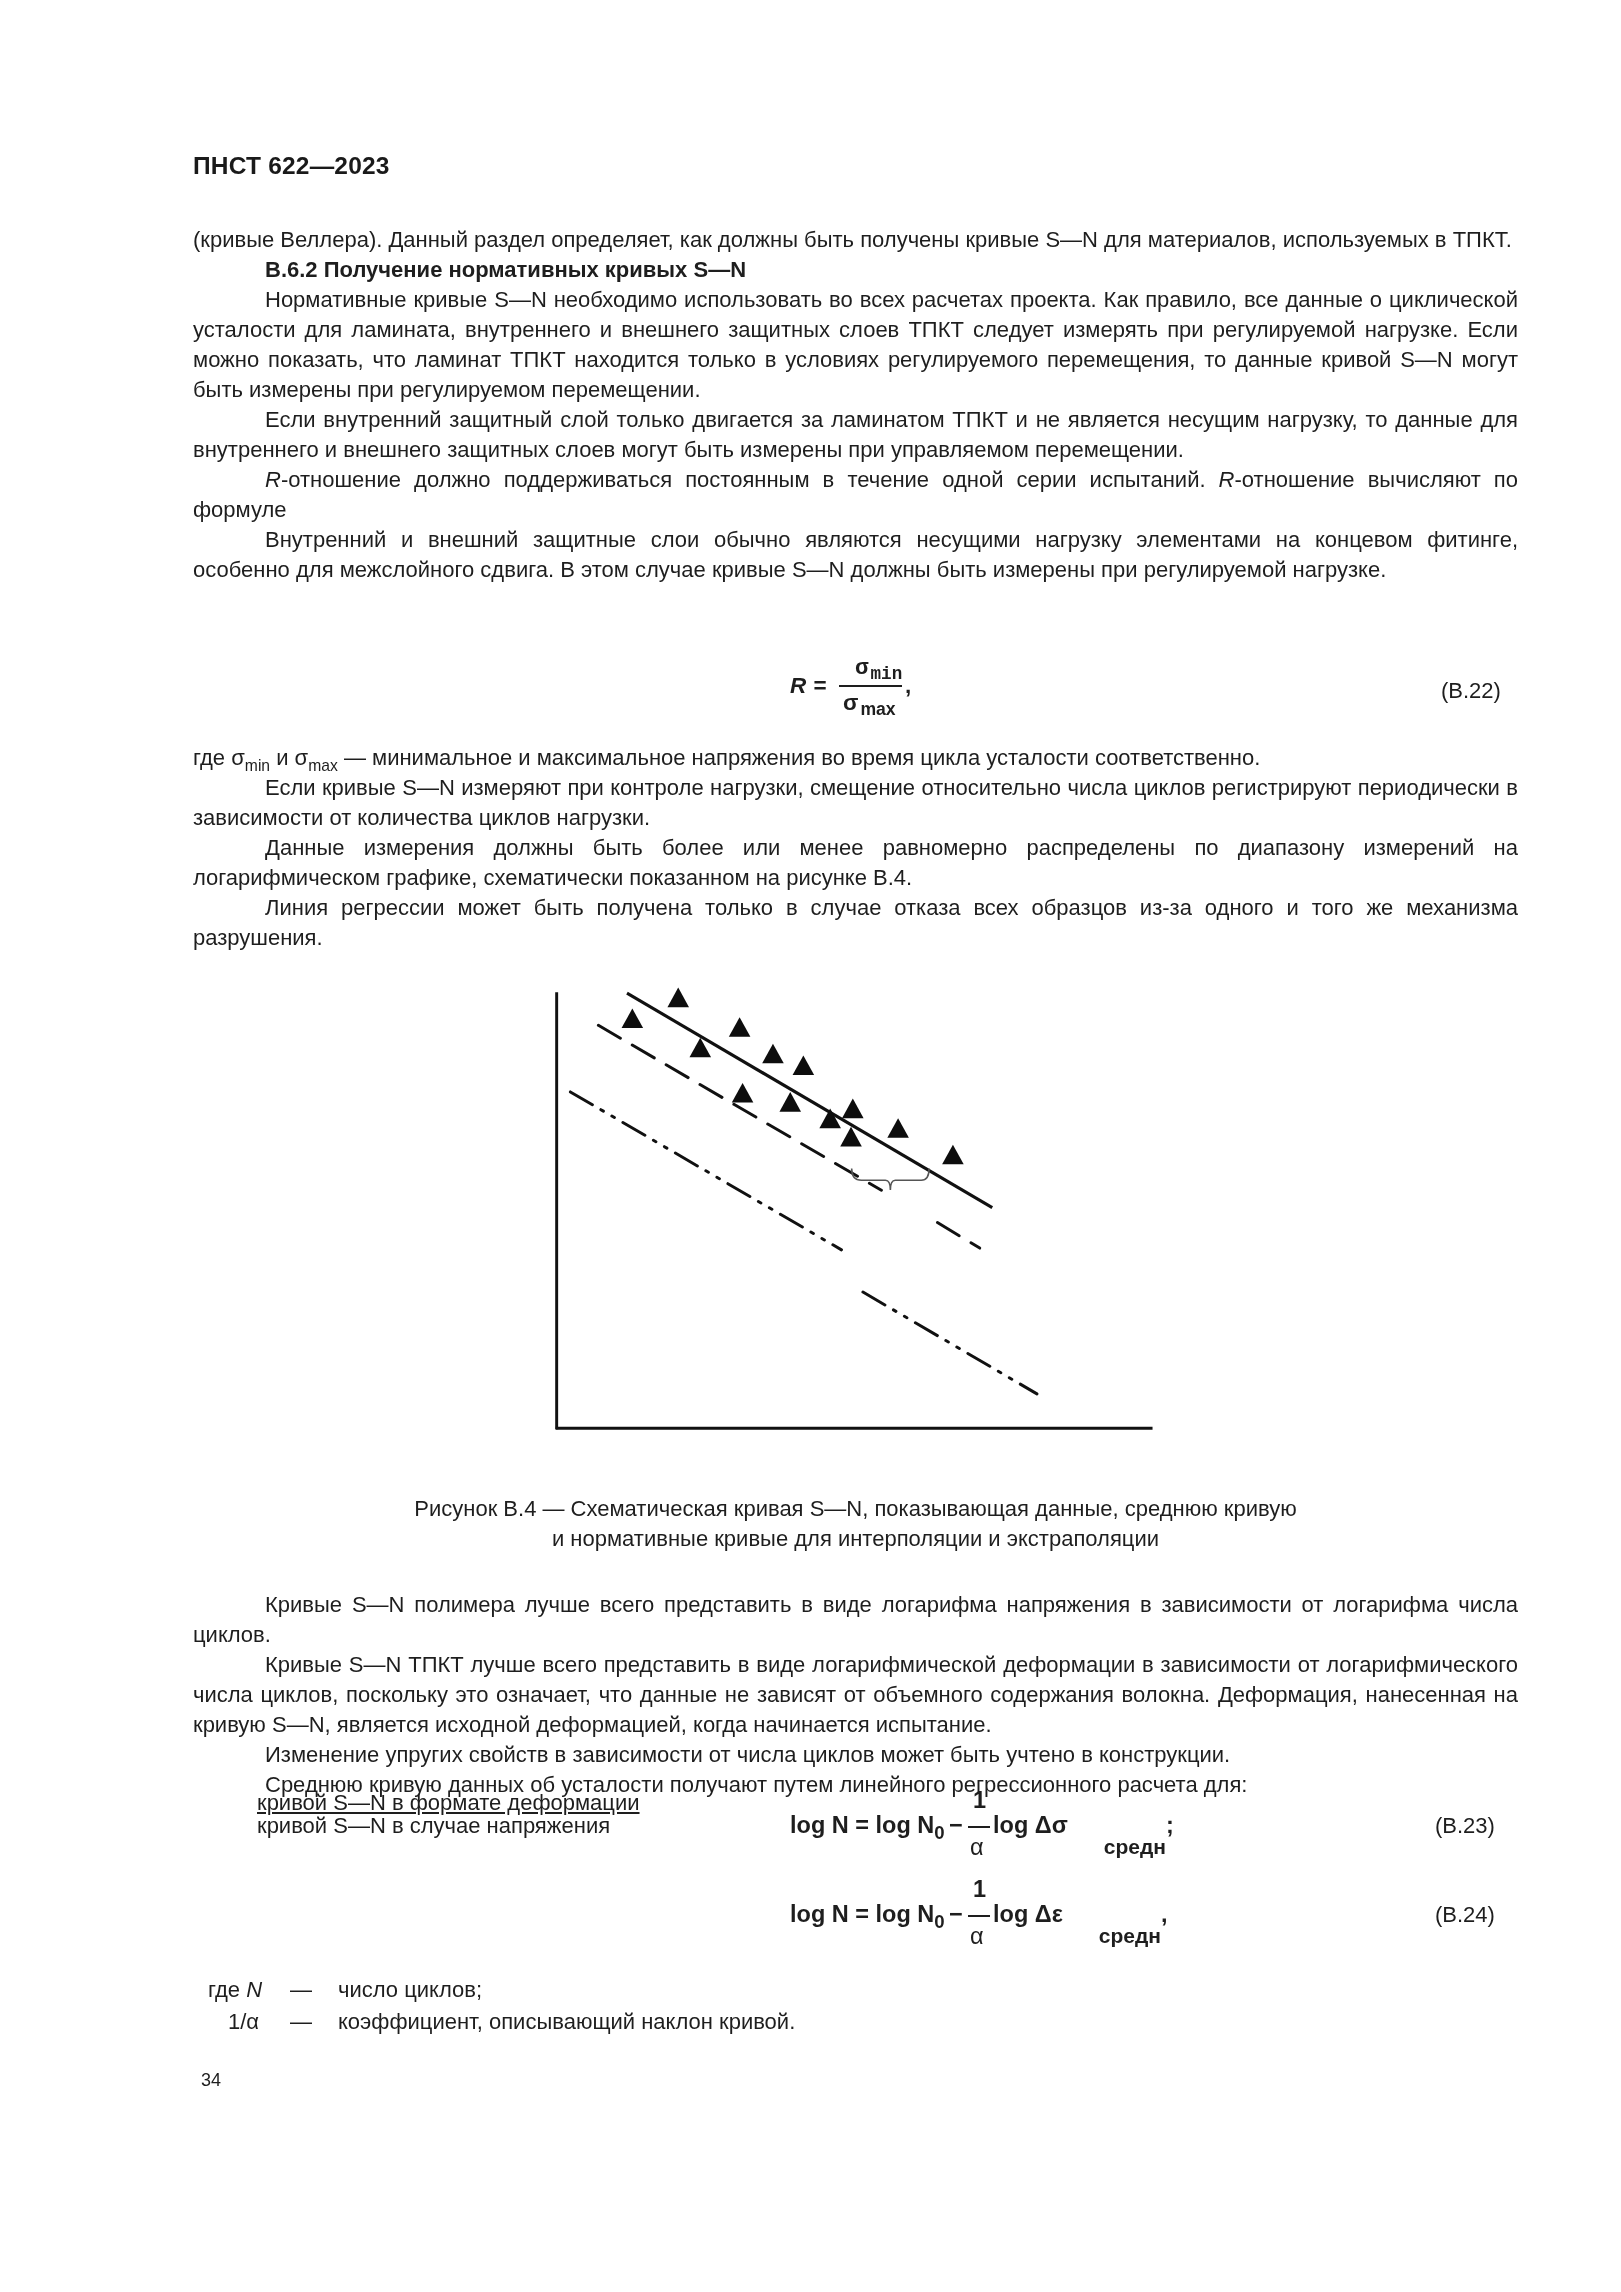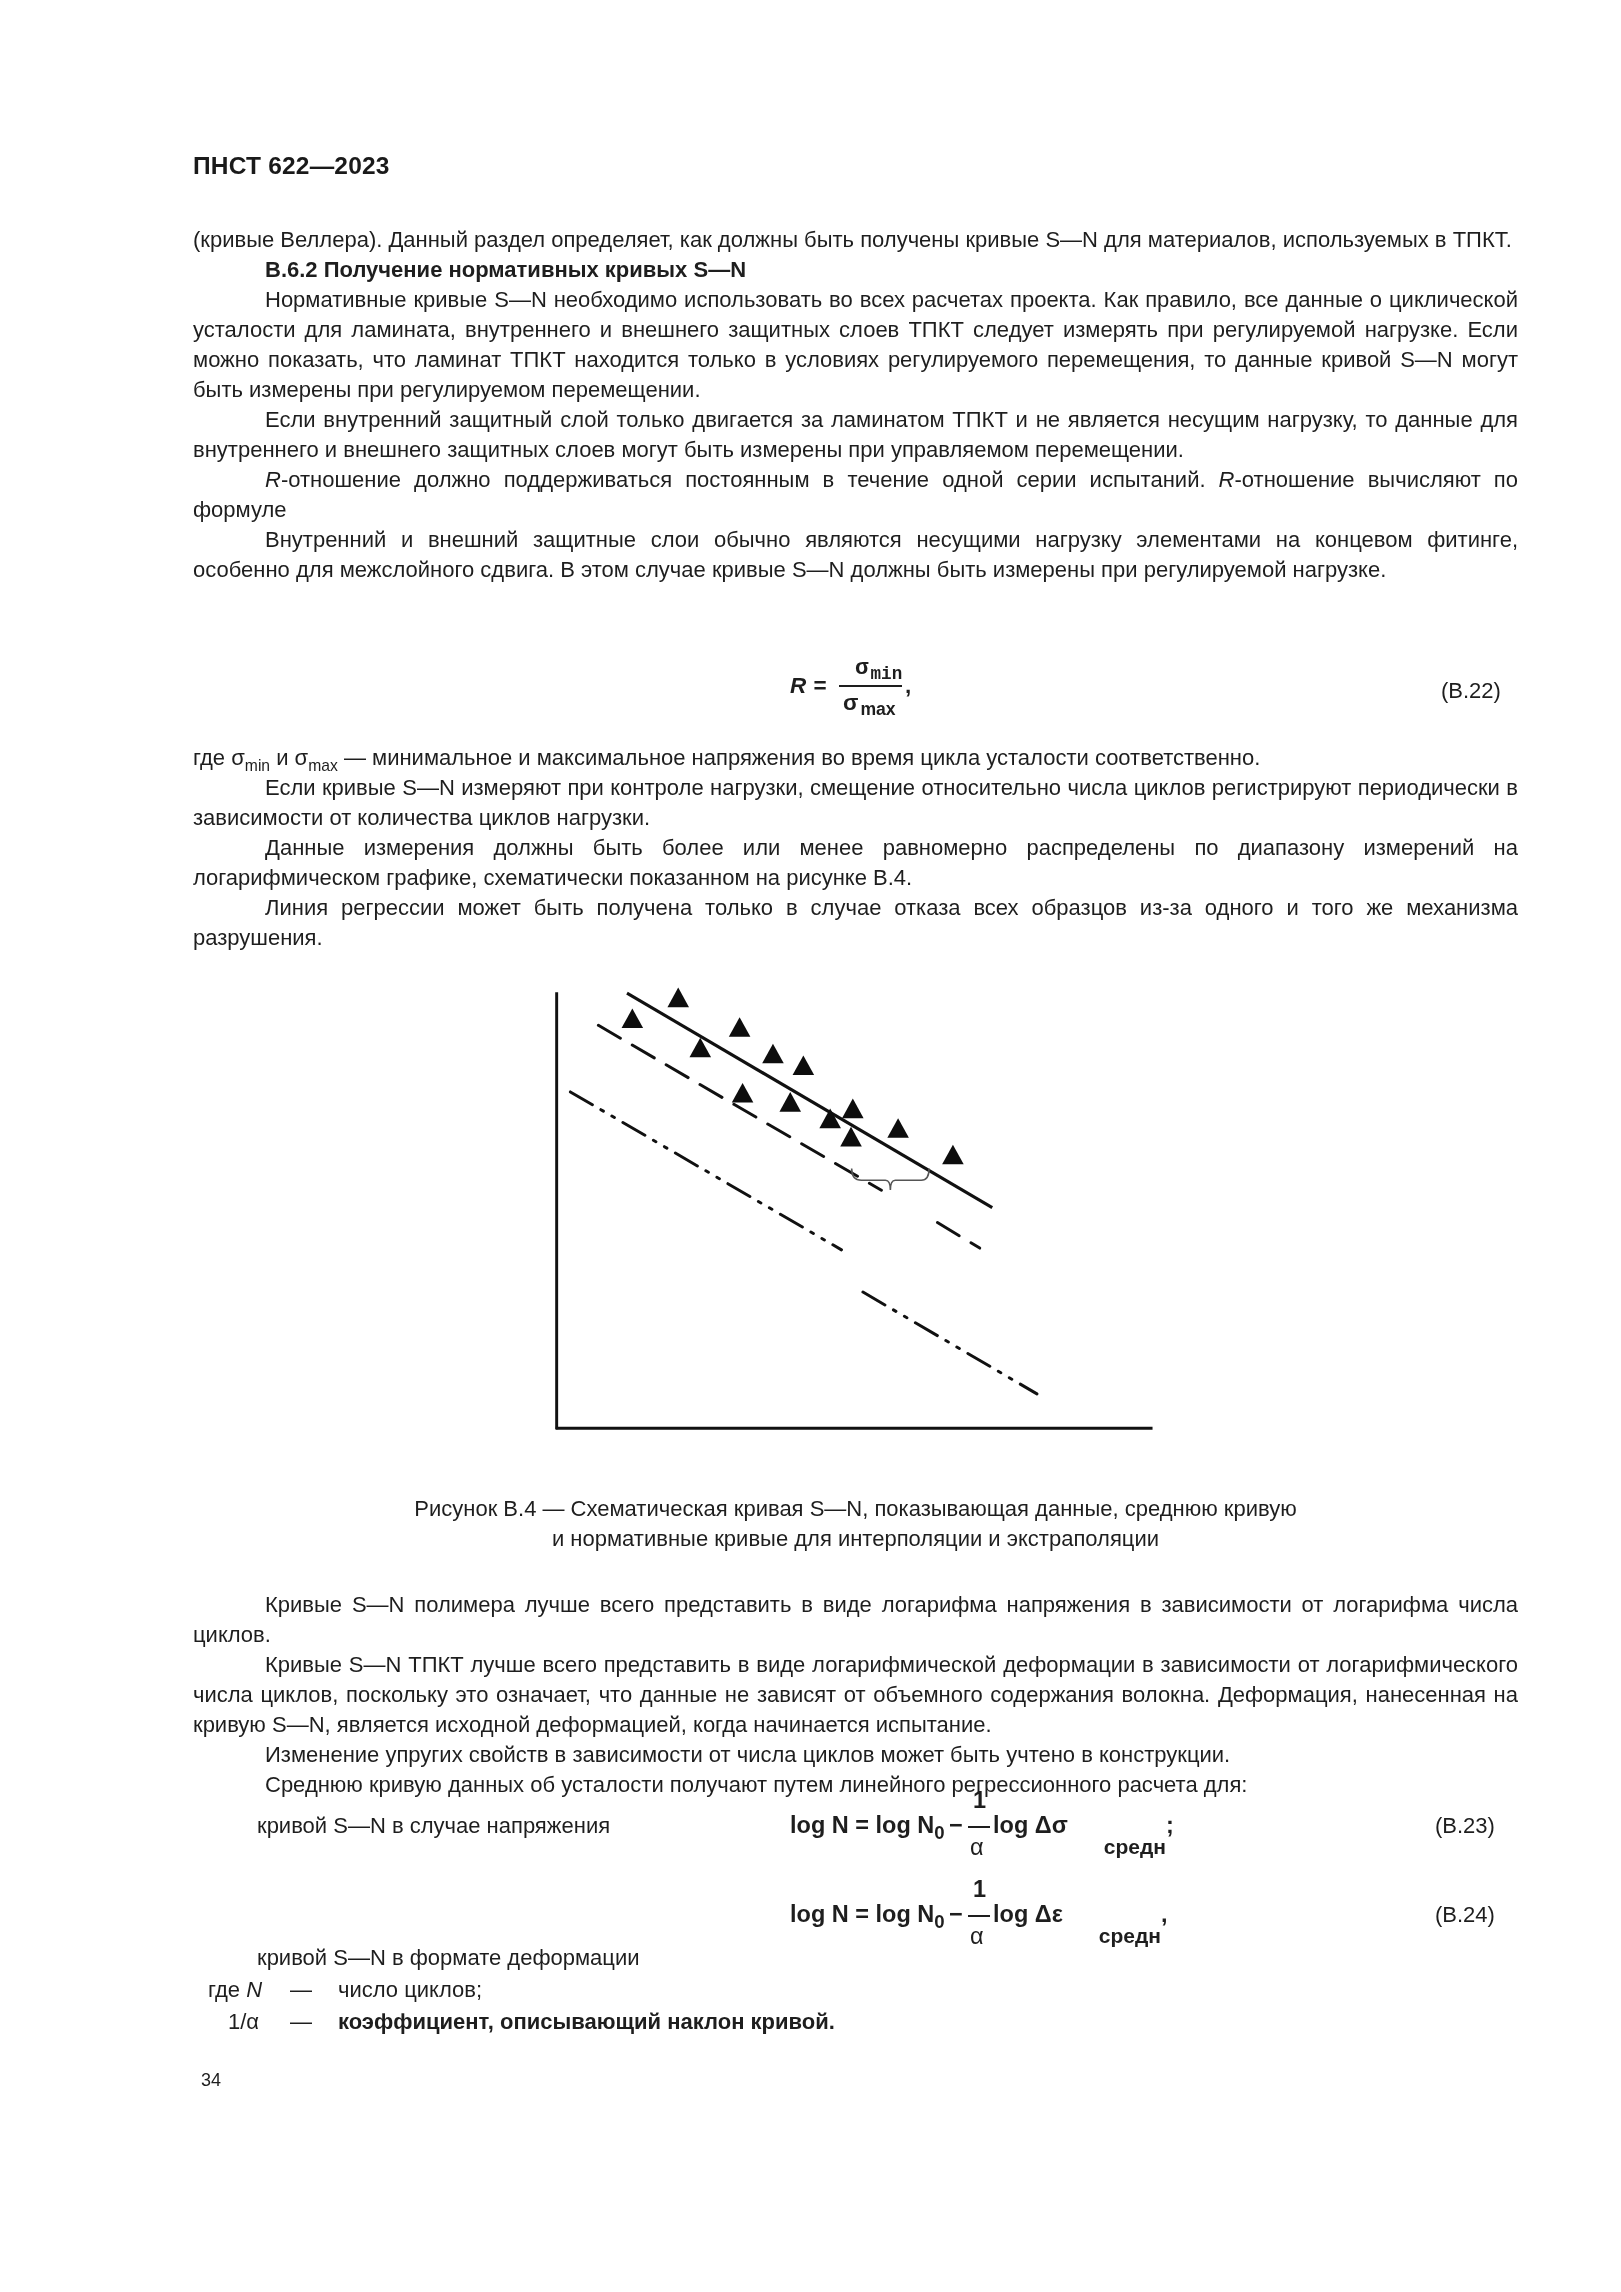--- a/index.html
+++ b/index.html
@@ -135,21 +135,21 @@
 <div class="abs eqrow-formula" style="top:1812px;">
   <span class="part" style="left:0;"><span>log N = log N</span><span class="subzero">0</span></span>
   <span class="part" style="left:159px;">−</span>
   <span class="one" style="left:183px;">1</span>
   <div class="fbar" style="left:178px; width:21.6px;"></div>
   <span class="alpha" style="left:180px;">α</span>
   <span class="part" style="left:203px;"><span>log Δσ</span><span class="subsm">средн</span><span>;</span></span>
 </div>
 <div class="abs eq-label" style="left:1435px; top:1813px;">(В.23)</div>
 
-<div class="abs eqrow-label" style="top:1945px;">кривой S—N в формате деформации</div>
+<div class="abs eqrow-label" style="top:1790px;text-decoration:underline;">кривой S—N в формате деформации</div>
 <div class="abs eqrow-formula" style="top:1901px;">
   <span class="part" style="left:0;"><span>log N = log N</span><span class="subzero">0</span></span>
   <span class="part" style="left:159px;">−</span>
   <span class="one" style="left:183px;">1</span>
   <div class="fbar" style="left:178px; width:21.6px;"></div>
   <span class="alpha" style="left:180px;">α</span>
   <span class="part" style="left:203px;"><span>log Δε</span><span class="subsm">средн</span><span>,</span></span>
 </div>
 <div class="abs eq-label" style="left:1435px; top:1902px;">(В.24)</div>
 
@@ -157,16 +157,16 @@
   <span>где</span>
   <i>N</i>
 </div>
 <div class="abs defs-row" style="left:290px; top:1977px;">—</div>
 <div class="abs defs-row" style="left:338px; top:1977px;">число циклов;</div>
 
 <div class="abs defs-row" style="left:228px; top:2009px;">
   <span>1/α</span>
 </div>
 <div class="abs defs-row" style="left:290px; top:2009px;">—</div>
-<div class="abs defs-row" style="left:338px; top:2009px;font-weight:bold;">коэффициент, описывающий наклон кривой.</div>
+<div class="abs defs-row" style="left:338px; top:2009px;">коэффициент, описывающий наклон кривой.</div>
 
 <div class="abs page-number">34</div>
 
 
 </body></html>

